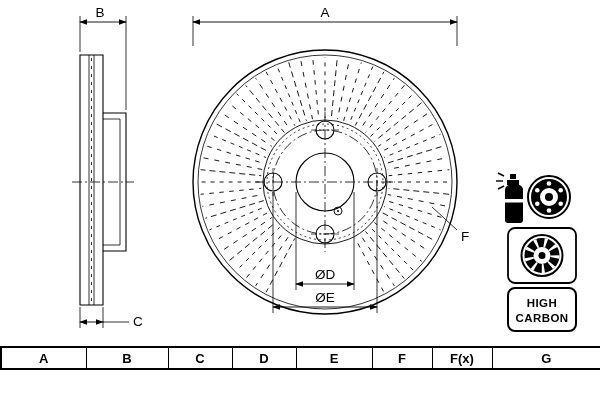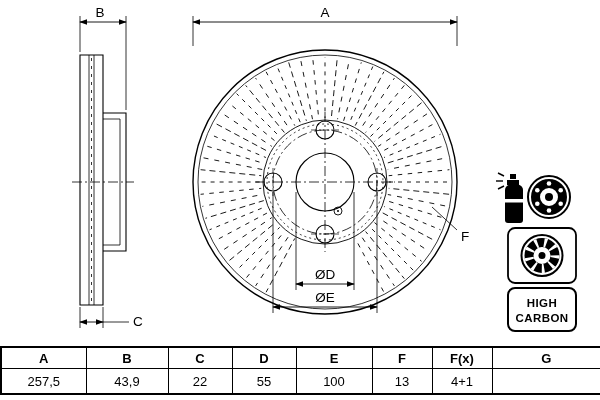--- a/index.html
+++ b/index.html
@@ -226,26 +226,16 @@
   <tr>
     <th>A</th>
     <th>B</th>
     <th>C</th>
     <th>D</th>
     <th>E</th>
     <th>F</th>
     <th>F(x)</th>
     <th>G</th>
   </tr>
-  <tr>
-    <td>257,5</td>
-    <td>43,9</td>
-    <td>22</td>
-    <td>55</td>
-    <td>100</td>
-    <td>13</td>
-    <td>4+1</td>
-    <td></td>
-  </tr>
   </tbody>
 </table>
 
 </div>
 
 </body></html>

